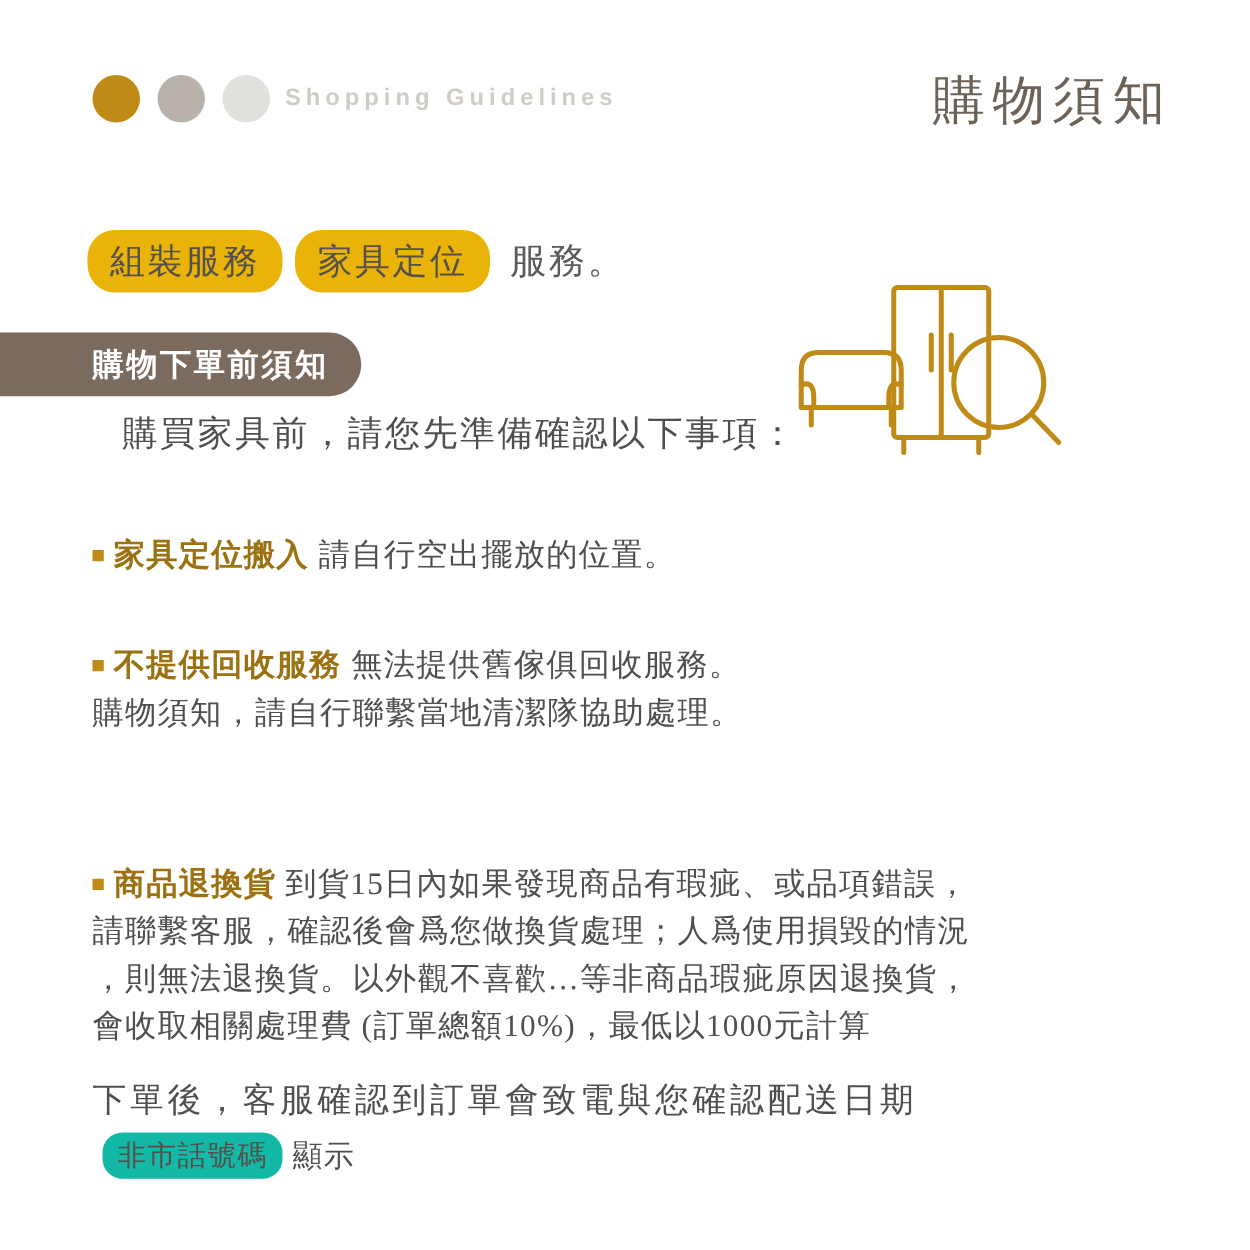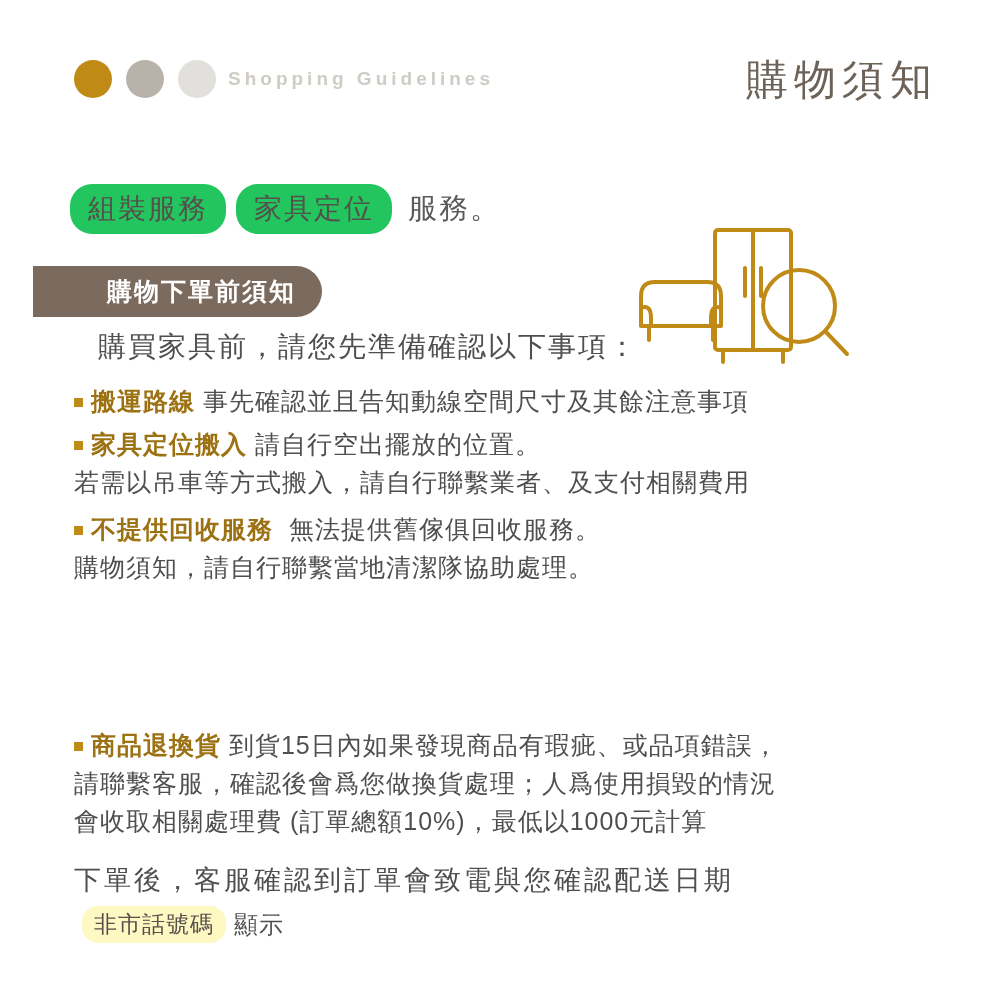--- a/index.html
+++ b/index.html
@@ -78,21 +78,21 @@
   }
   .pill-row {
     position: absolute;
     left: 70px;
     top: 184px;
     display: flex;
     align-items: center;
     gap: 10px;
   }
   .pill {
-    background: #22c55e;
+    background: #eab308;
     border-radius: 22px;
     padding: 6px 18px;
     font-size: 28px;
     letter-spacing: 2px;
     color: #55504b;
   }
   .pill-tail {
     font-size: 29px;
     letter-spacing: 2px;
     color: #5b5b5b;
@@ -105,21 +105,20 @@
     left: 0px;
     top: 266px;
     background: #7b6a5e;
     color: #ffffff;
     font-size: 25px;
     font-weight: bold;
     letter-spacing: 2px;
     padding: 9px 26px 9px 74px;
     border-top-right-radius: 26px;
     border-bottom-right-radius: 26px;
-    margin-left: 33px;
   }
 
   
   .illo {
     position: absolute;
     right: 58px;
     top: 222px;
     width: 230px;
     height: 150px;
   }
@@ -181,21 +180,21 @@
     position: absolute;
     left: 74px;
     top: 906px;
     font-size: 24px;
     letter-spacing: 1px;
     color: #4f4f4f;
     display: flex;
     align-items: center;
   }
   .mini-pill {
-    background: #fef9c3;
+    background: #14b8a6;
     border-radius: 16px;
     padding: 3px 12px;
     margin: 0 8px;
     font-size: 23px;
     color: #55504b;
   }
 </style>
 </head>
 <body>
 
@@ -236,46 +235,41 @@
       <line x1="26" y1="104" x2="26" y2="118"></line>
       <line x1="90" y1="104" x2="90" y2="118"></line>
 
       <circle cx="176" cy="84" r="36"></circle>
       <line x1="203" y1="110" x2="224" y2="132"></line>
     </svg>
   </div>
 
   <div class="lead">購買家具前，請您先準備確認以下事項：</div>
 
-  <div class="block" style="top:382px;">
-    <span class="bullet-head">
-      <span class="sq"></span><span class="kw">搬運路線</span> <span>事先確認並且告知動線空間尺寸及其餘注意事項</span>
-    </span>
-  </div>
 
   <div class="block" style="top:425px;">
     <span class="bullet-head">
       <span class="sq"></span><span class="kw">家具定位搬入</span> <span>請自行空出擺放的位置。</span>
     </span>
-    <span class="sub">若需以吊車等方式搬入，請自行聯繫業者、及支付相關費用</span>
-  </div>
-
-  <div class="block" style="top:513px;font-family:Liberation Mono, monospace;">
+  </div>
+
+  <div class="block" style="top:513px;">
     <span class="bullet-head">
       <span class="sq"></span><span class="kw">不提供回收服務</span> <span>無法提供舊傢俱回收服務。</span>
     </span>
     <span class="sub">購物須知，請自行聯繫當地清潔隊協助處理。</span>
   </div>
 
 
-  <div class="block" style="top:726px;">
+  <div class="block" style="top:689px;font-family:Liberation Serif, serif;">
     <span class="bullet-head">
       <span class="sq"></span><span class="kw">商品退換貨</span> <span>到貨15日內如果發現商品有瑕疵、或品項錯誤，</span>
     </span>
     <span class="sub">請聯繫客服，確認後會爲您做換貨處理；人爲使用損毀的情況</span>
+    <span class="sub">，則無法退換貨。以外觀不喜歡…等非商品瑕疵原因退換貨，</span>
     <span class="sub">會收取相關處理費 (訂單總額10%)，最低以1000元計算</span>
   </div>
 
   <div class="footer-1">下單後，客服確認到訂單會致電與您確認配送日期</div>
   <div class="footer-2">
     <span class="mini-pill">非市話號碼</span>
     <span>顯示</span>
   </div>
 
 </div>

